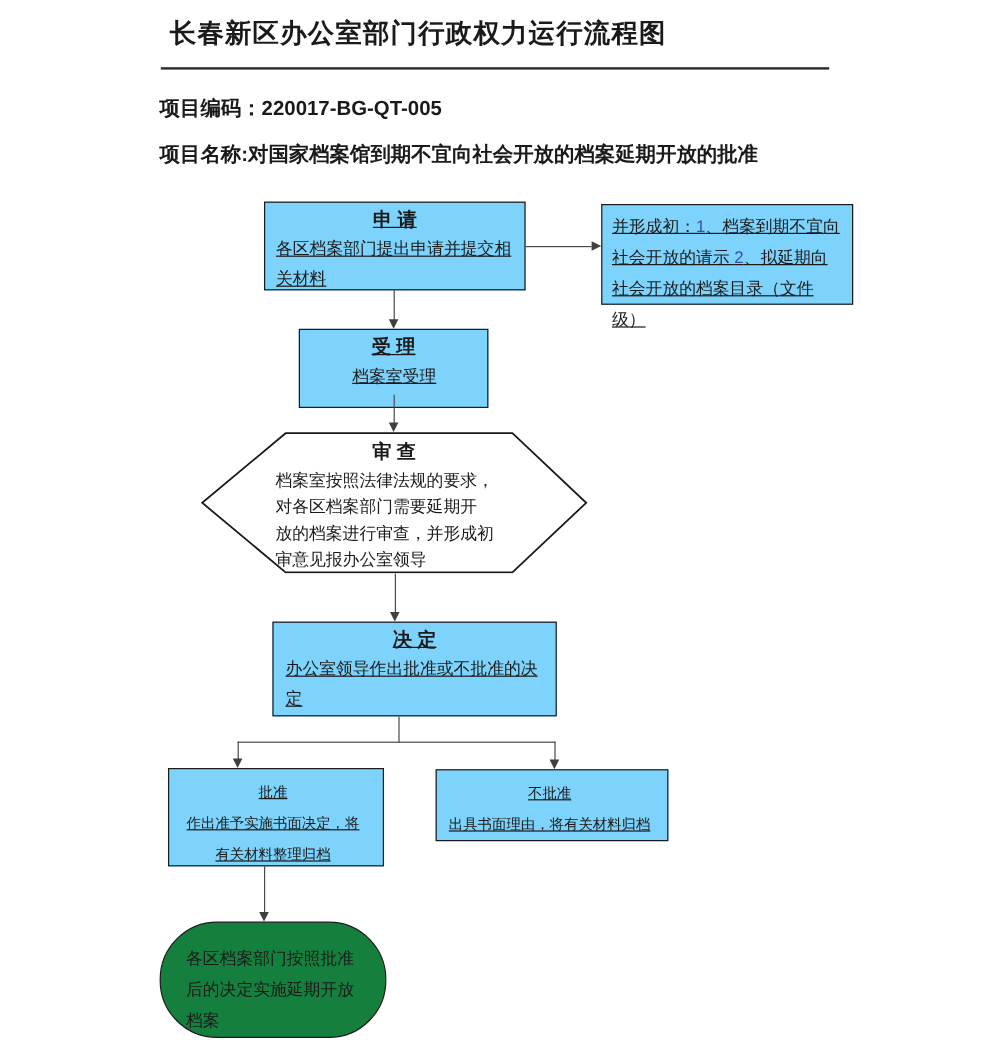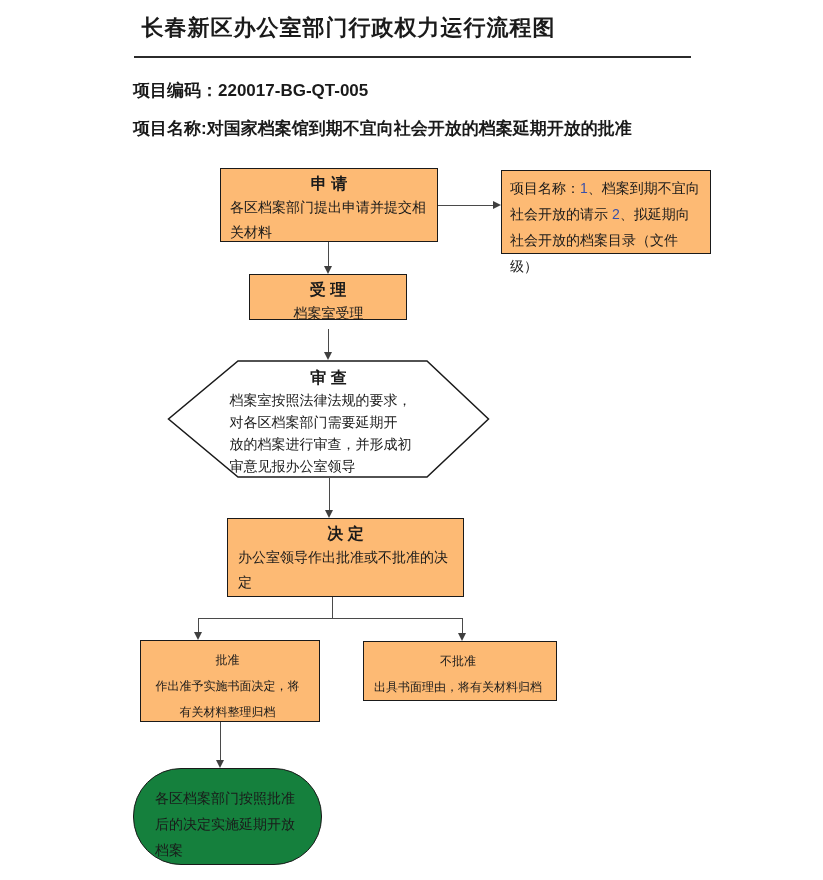--- a/index.html
+++ b/index.html
@@ -34,23 +34,24 @@
     font-weight: bold;
     white-space: nowrap;
   }
   .meta-code { top: 79px; }
   .meta-name { top: 117px; }
 
   .box {
     position: absolute;
     box-sizing: border-box;
     border: 1.5px solid #1a1a1a;
-    background: #fdba74;
+    background: #7dd3fc;
     font-size: 14px;
     line-height: 25px;
+    text-decoration: underline;
   }
   .node-title {
     text-align: center;
     font-weight: bold;
     font-size: 16px;
     line-height: 23px;
     padding-top: 3px;
   }
   .node-body { padding: 0 8px 0 9px; }
 
@@ -106,24 +107,24 @@
   <div class="title-rule"></div>
   <div class="meta-line meta-code"><span>项目编码：</span><span>220017-BG-QT-005</span></div>
   <div class="meta-line meta-name"><span>项目名称:</span><span>对国家档案馆到期不宜向社会开放的档案延期开放的批准</span></div>
 
   <div class="box" style="left:220px; top:168px; width:218px; height:74px;">
     <div class="node-title">申 请</div>
     <div class="node-body">各区档案部门提出申请并提交相关材料</div>
   </div>
 
   <div class="box" style="left:501px; top:170px; width:210px; height:84px; padding:4px 7px 0 8px; line-height:26px;">
-    <span>项目名称：</span><span style="color: rgb(58, 80, 168);">1</span><span>、档案到期不宜向社会开放的请示 </span><span style="color: rgb(58, 80, 168);">2</span><span>、拟延期向社会开放的档案目录（文件级）</span>
+    <span>并形成初：</span><span style="color: rgb(58, 80, 168);">1</span><span>、档案到期不宜向社会开放的请示 </span><span style="color: rgb(58, 80, 168);">2</span><span>、拟延期向社会开放的档案目录（文件级）</span>
   </div>
 
-  <div class="box" style="left:249px; top:274px; width:158px; height:46px;">
+  <div class="box" style="left:249px; top:274px; width:158px; height:66px;">
     <div class="node-title">受 理</div>
     <div class="node-body" style="text-align:center; line-height:24px;">档案室受理</div>
   </div>
 
   <div class="hex-wrap" style="left:167px; top:360px; width:323px; height:118px;">
     <svg width="323" height="118" viewBox="0 0 323 118">
       <polygon points="71,1 260,1 321.5,59 260,117 71,117 1.5,59" fill="#ffffff" stroke="#1a1a1a" stroke-width="1.5"></polygon>
     </svg>
     <div class="hex-content">
       <div class="node-title" style="padding-top:4px;">审 查</div>

